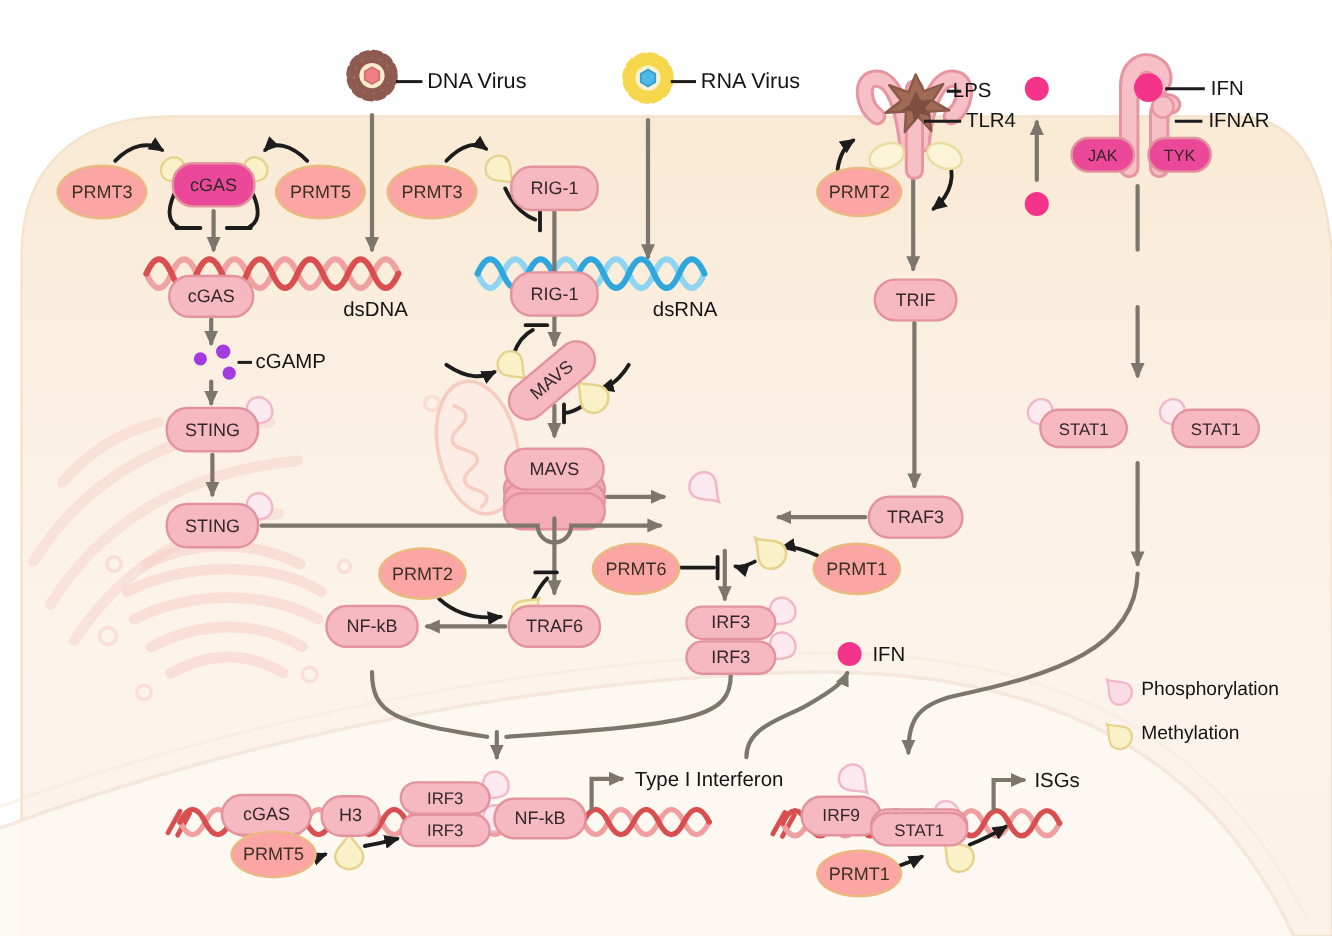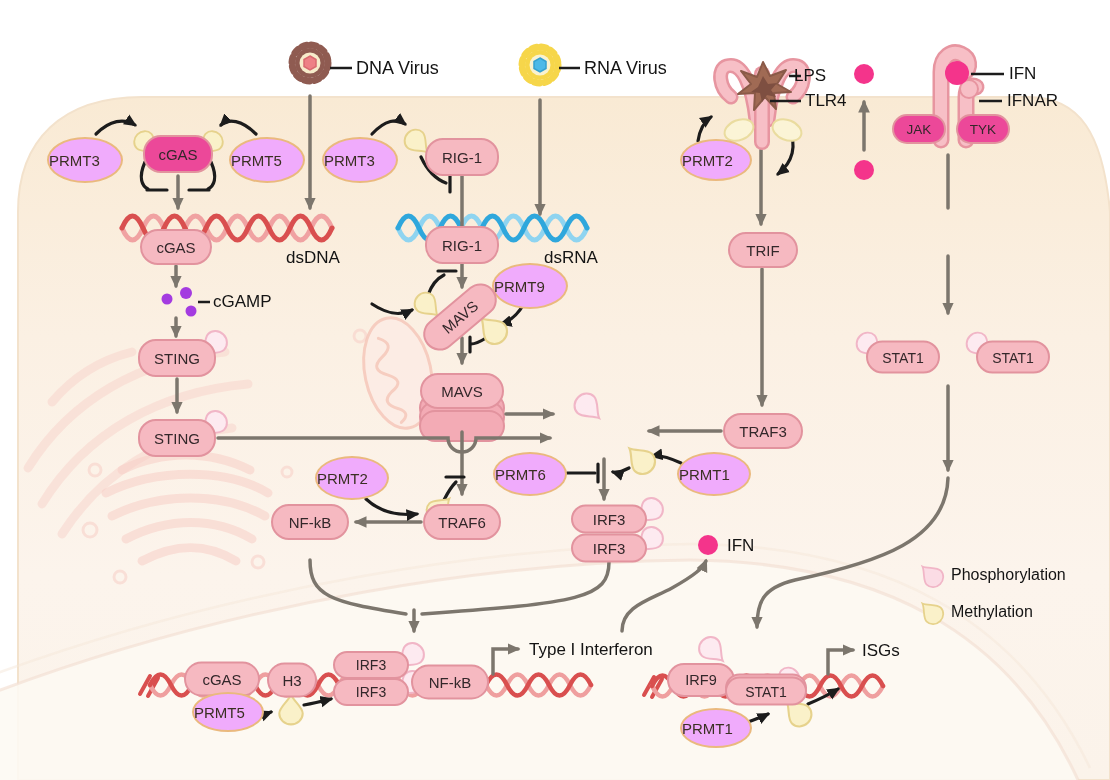--- a/index.html
+++ b/index.html
@@ -5,22 +5,22 @@
   html,body{margin:0;padding:0;background:#ffffff;}
   .canvas{position:relative;width:1110px;height:780px;background:#ffffff;overflow:hidden;
           font-family:"Liberation Sans",sans-serif;}
   svg.layer{position:absolute;left:0;top:0;}
   .pbox{position:absolute;transform:translate(-50%,-50%);background:#f6b9c1;border:2px solid #e2939e;
         border-radius:18px;display:flex;align-items:center;justify-content:center;
         font-size:15px;color:#33272a;box-sizing:border-box;white-space:nowrap;}
   .pbox.light{background:#ec4899;}
   .pbox.deep{background:#f3abb5;}
   .pbox.sq{border-radius:14px;}
-  .oval{position:absolute;transform:translate(-50%,-50%);background:#f0abfc;border:2px solid #eab97e;
-        border-radius:50%;display:flex;align-items:center;
+  .oval{position:absolute;transform:translate(-50%,-50%);background:#fca5a5;border:2px solid #eab97e;
+        border-radius:50%;display:flex;align-items:center;justify-content:center;
         font-size:15px;color:#3a2f22;box-sizing:border-box;white-space:nowrap;}
   .lbl{position:absolute;transform:translateY(-50%);font-size:17px;color:#141414;font-weight:500;white-space:nowrap;}
   .lbl.big{font-size:18px;}
   .lbl.leg{font-size:16px;}
   .methyl{fill:#faf1c9;stroke:#e6d28c;stroke-width:1.6;}
   .phospho{fill:#fbdce5;stroke:#f1b6c7;stroke-width:1.6;}
   .phospho.lite{fill:#fdeaf0;}
   .garr{stroke:#7c766d;stroke-width:3.5;fill:none;stroke-linecap:round;}
   .barr{stroke:#1c1c1c;stroke-width:3.2;fill:none;stroke-linecap:round;}
   .helixA{stroke:#d94f4f;stroke-width:5;fill:none;stroke-linecap:round;}
@@ -290,23 +290,20 @@
 
 <div class="oval" style="left:360px;top:160px;width:76px;height:46px;">
       <span>PRMT3</span>
     </div>
 <div class="pbox" style="left:462px;top:157px;width:74px;height:38px;">
       <span>RIG-1</span>
     </div>
 <div class="pbox" style="left:462px;top:245px;width:74px;height:38px;">
       <span>RIG-1</span>
     </div>
-<div class="oval" style="left:530px;top:286px;width:76px;height:46px;">
-      <span>PRMT9</span>
-    </div>
 <div class="pbox" style="left:460px;top:317px;width:86px;height:33px;transform:translate(-50%,-50%) rotate(-40deg);">
       <span>MAVS</span>
     </div>
 <div class="pbox" style="left:462px;top:391px;width:84px;height:36px;">
       <span>MAVS</span>
     </div>
 
 <div class="oval" style="left:352px;top:478px;width:74px;height:44px;">
       <span>PRMT2</span>
     </div>

